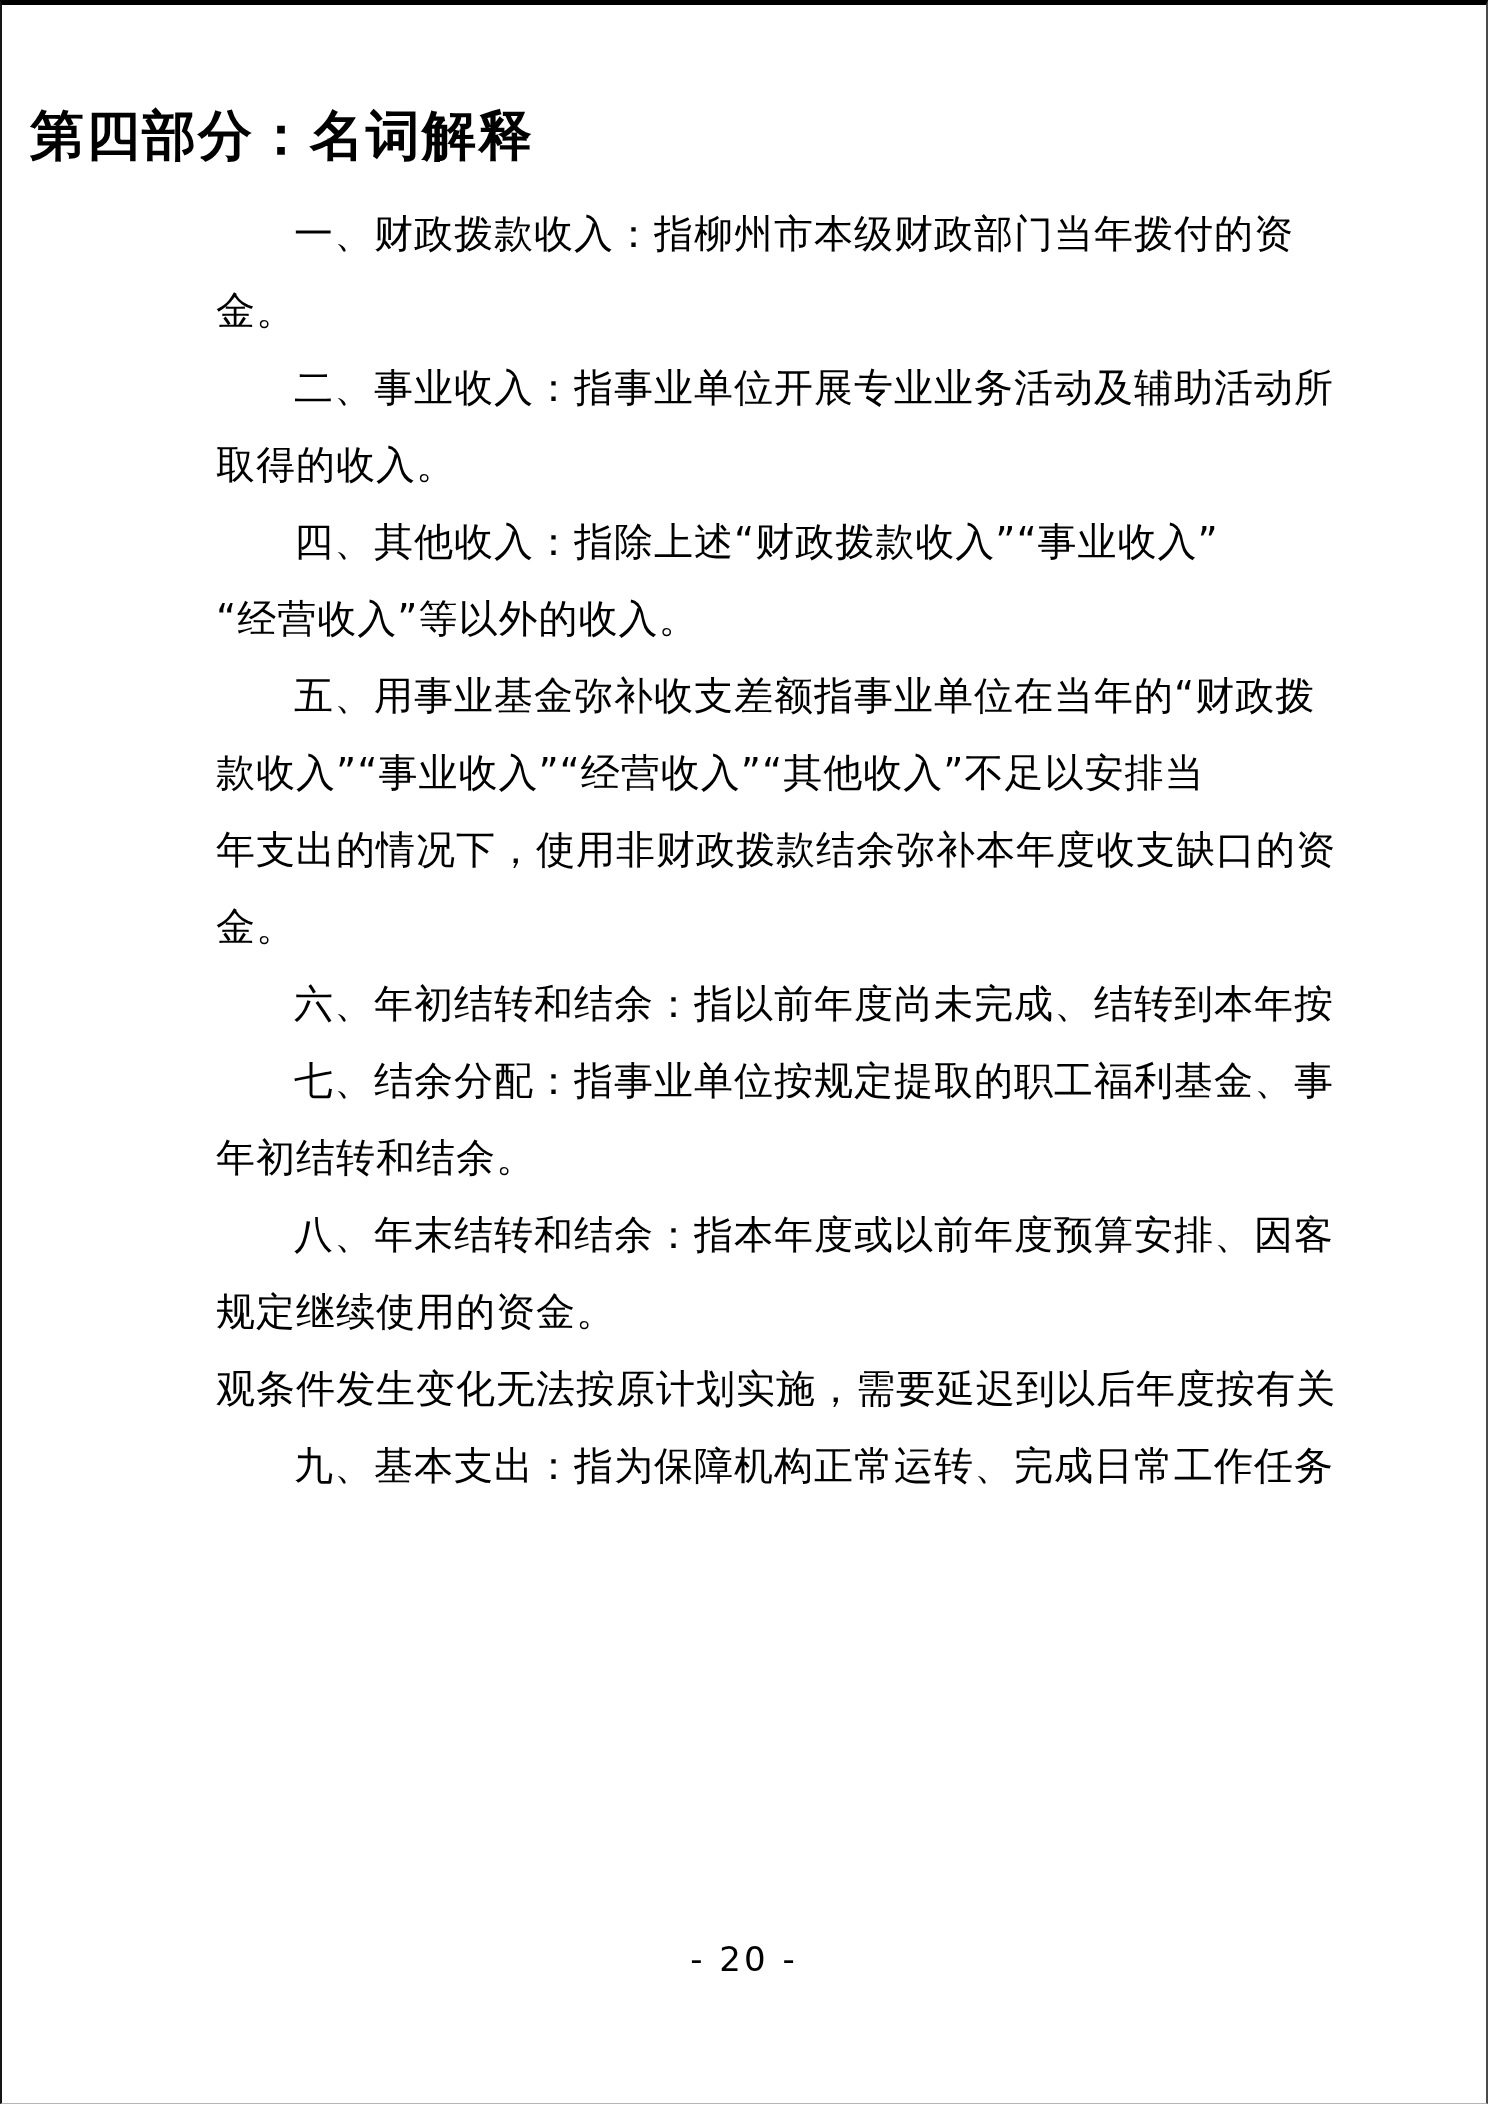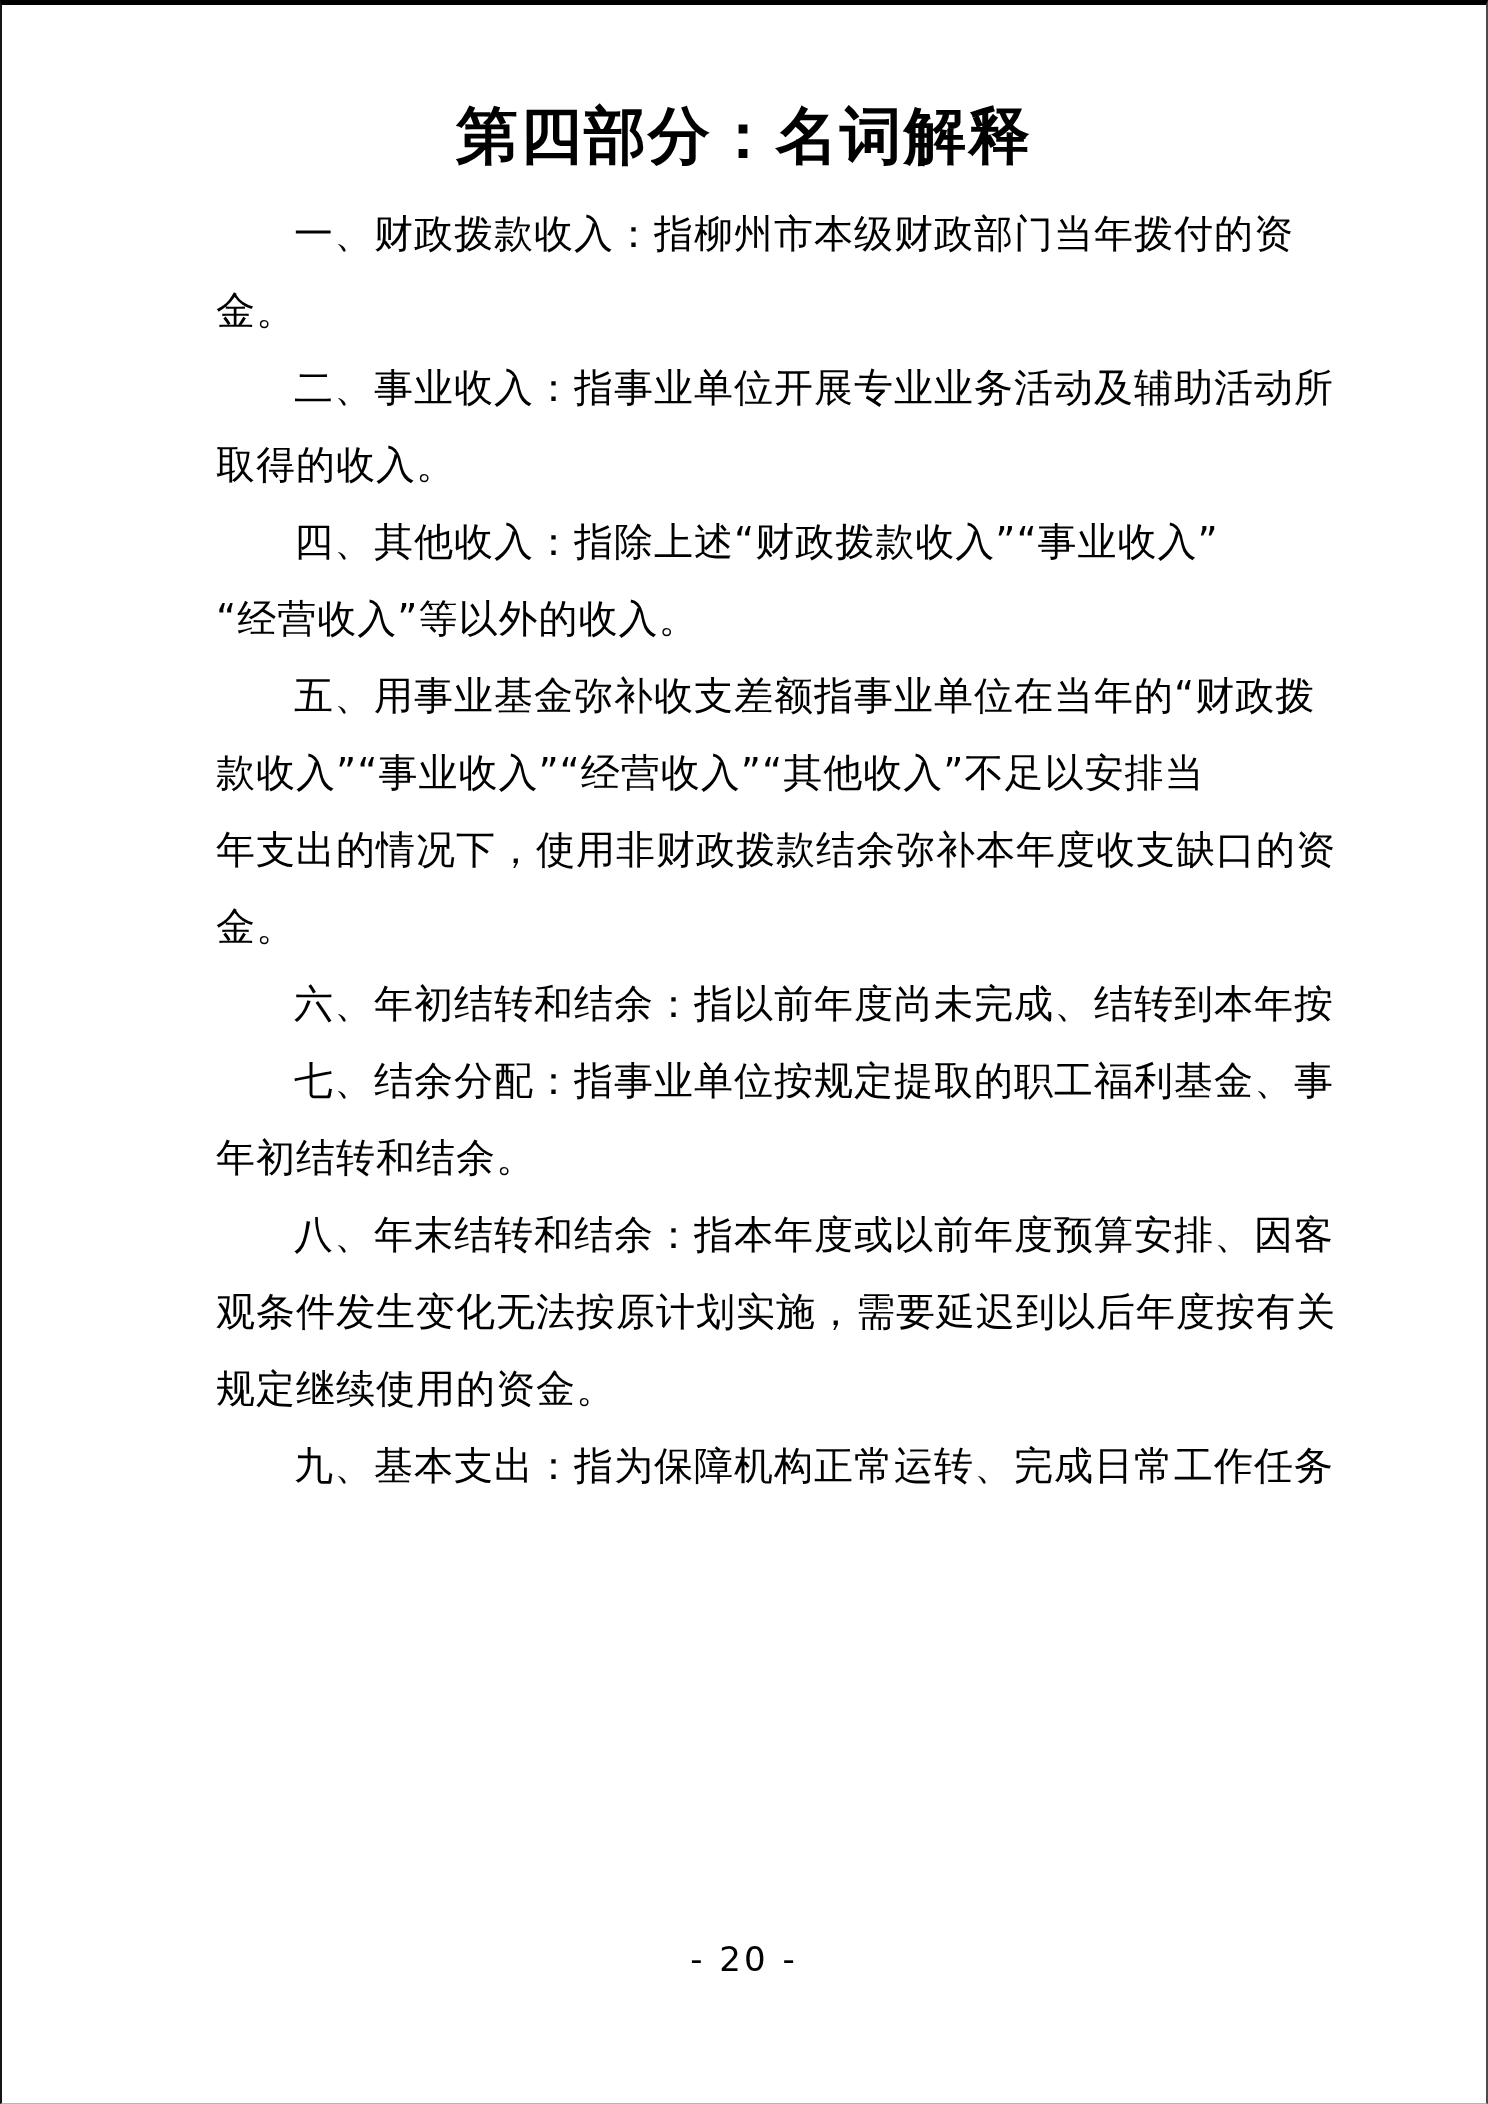--- a/index.html
+++ b/index.html
@@ -15,25 +15,26 @@
     height: 2104px;
     background: #ffffff;
     border-top: 5px solid #000000;
     border-left: 2px solid #151515;
     border-right: 2px solid #4a4a4a;
     border-bottom: 1px solid #b5b5b5;
     overflow: hidden;
   }
   .doc-title {
     margin-top: 96px;
-    text-align: center;
-    font-size: 62px;
+    text-align: left;
+    font-size: 54px;
     line-height: 70px;
     font-weight: bold;
     letter-spacing: 2px;
+    margin-left: 28px;
   }
   .content {
     margin: 24px 168px 0 214px;
     font-size: 39px;
     line-height: 77px;
     text-align: left;
   }
   .text-line {
     letter-spacing: 1px;
     white-space: nowrap;
@@ -88,22 +89,22 @@
       <div class="text-line indent">六、年初结转和结余：指以前年度尚未完成、结转到本年按</div>
     </div>
 
     <div>
       <div class="text-line indent">七、结余分配：指事业单位按规定提取的职工福利基金、事</div>
       <div class="text-line">年初结转和结余。</div>
     </div>
 
     <div>
       <div class="text-line indent">八、年末结转和结余：指本年度或以前年度预算安排、因客</div>
+      <div class="text-line">规定继续使用的资金。</div>
       <div class="text-line">观条件发生变化无法按原计划实施，需要延迟到以后年度按有关</div>
-      <div class="text-line">规定继续使用的资金。</div>
     </div>
 
     <div>
       <div class="text-line indent">九、基本支出：指为保障机构正常运转、完成日常工作任务</div>
     </div>
 
   </div>
 
   <div class="page-footer">- 20 -</div>
 

